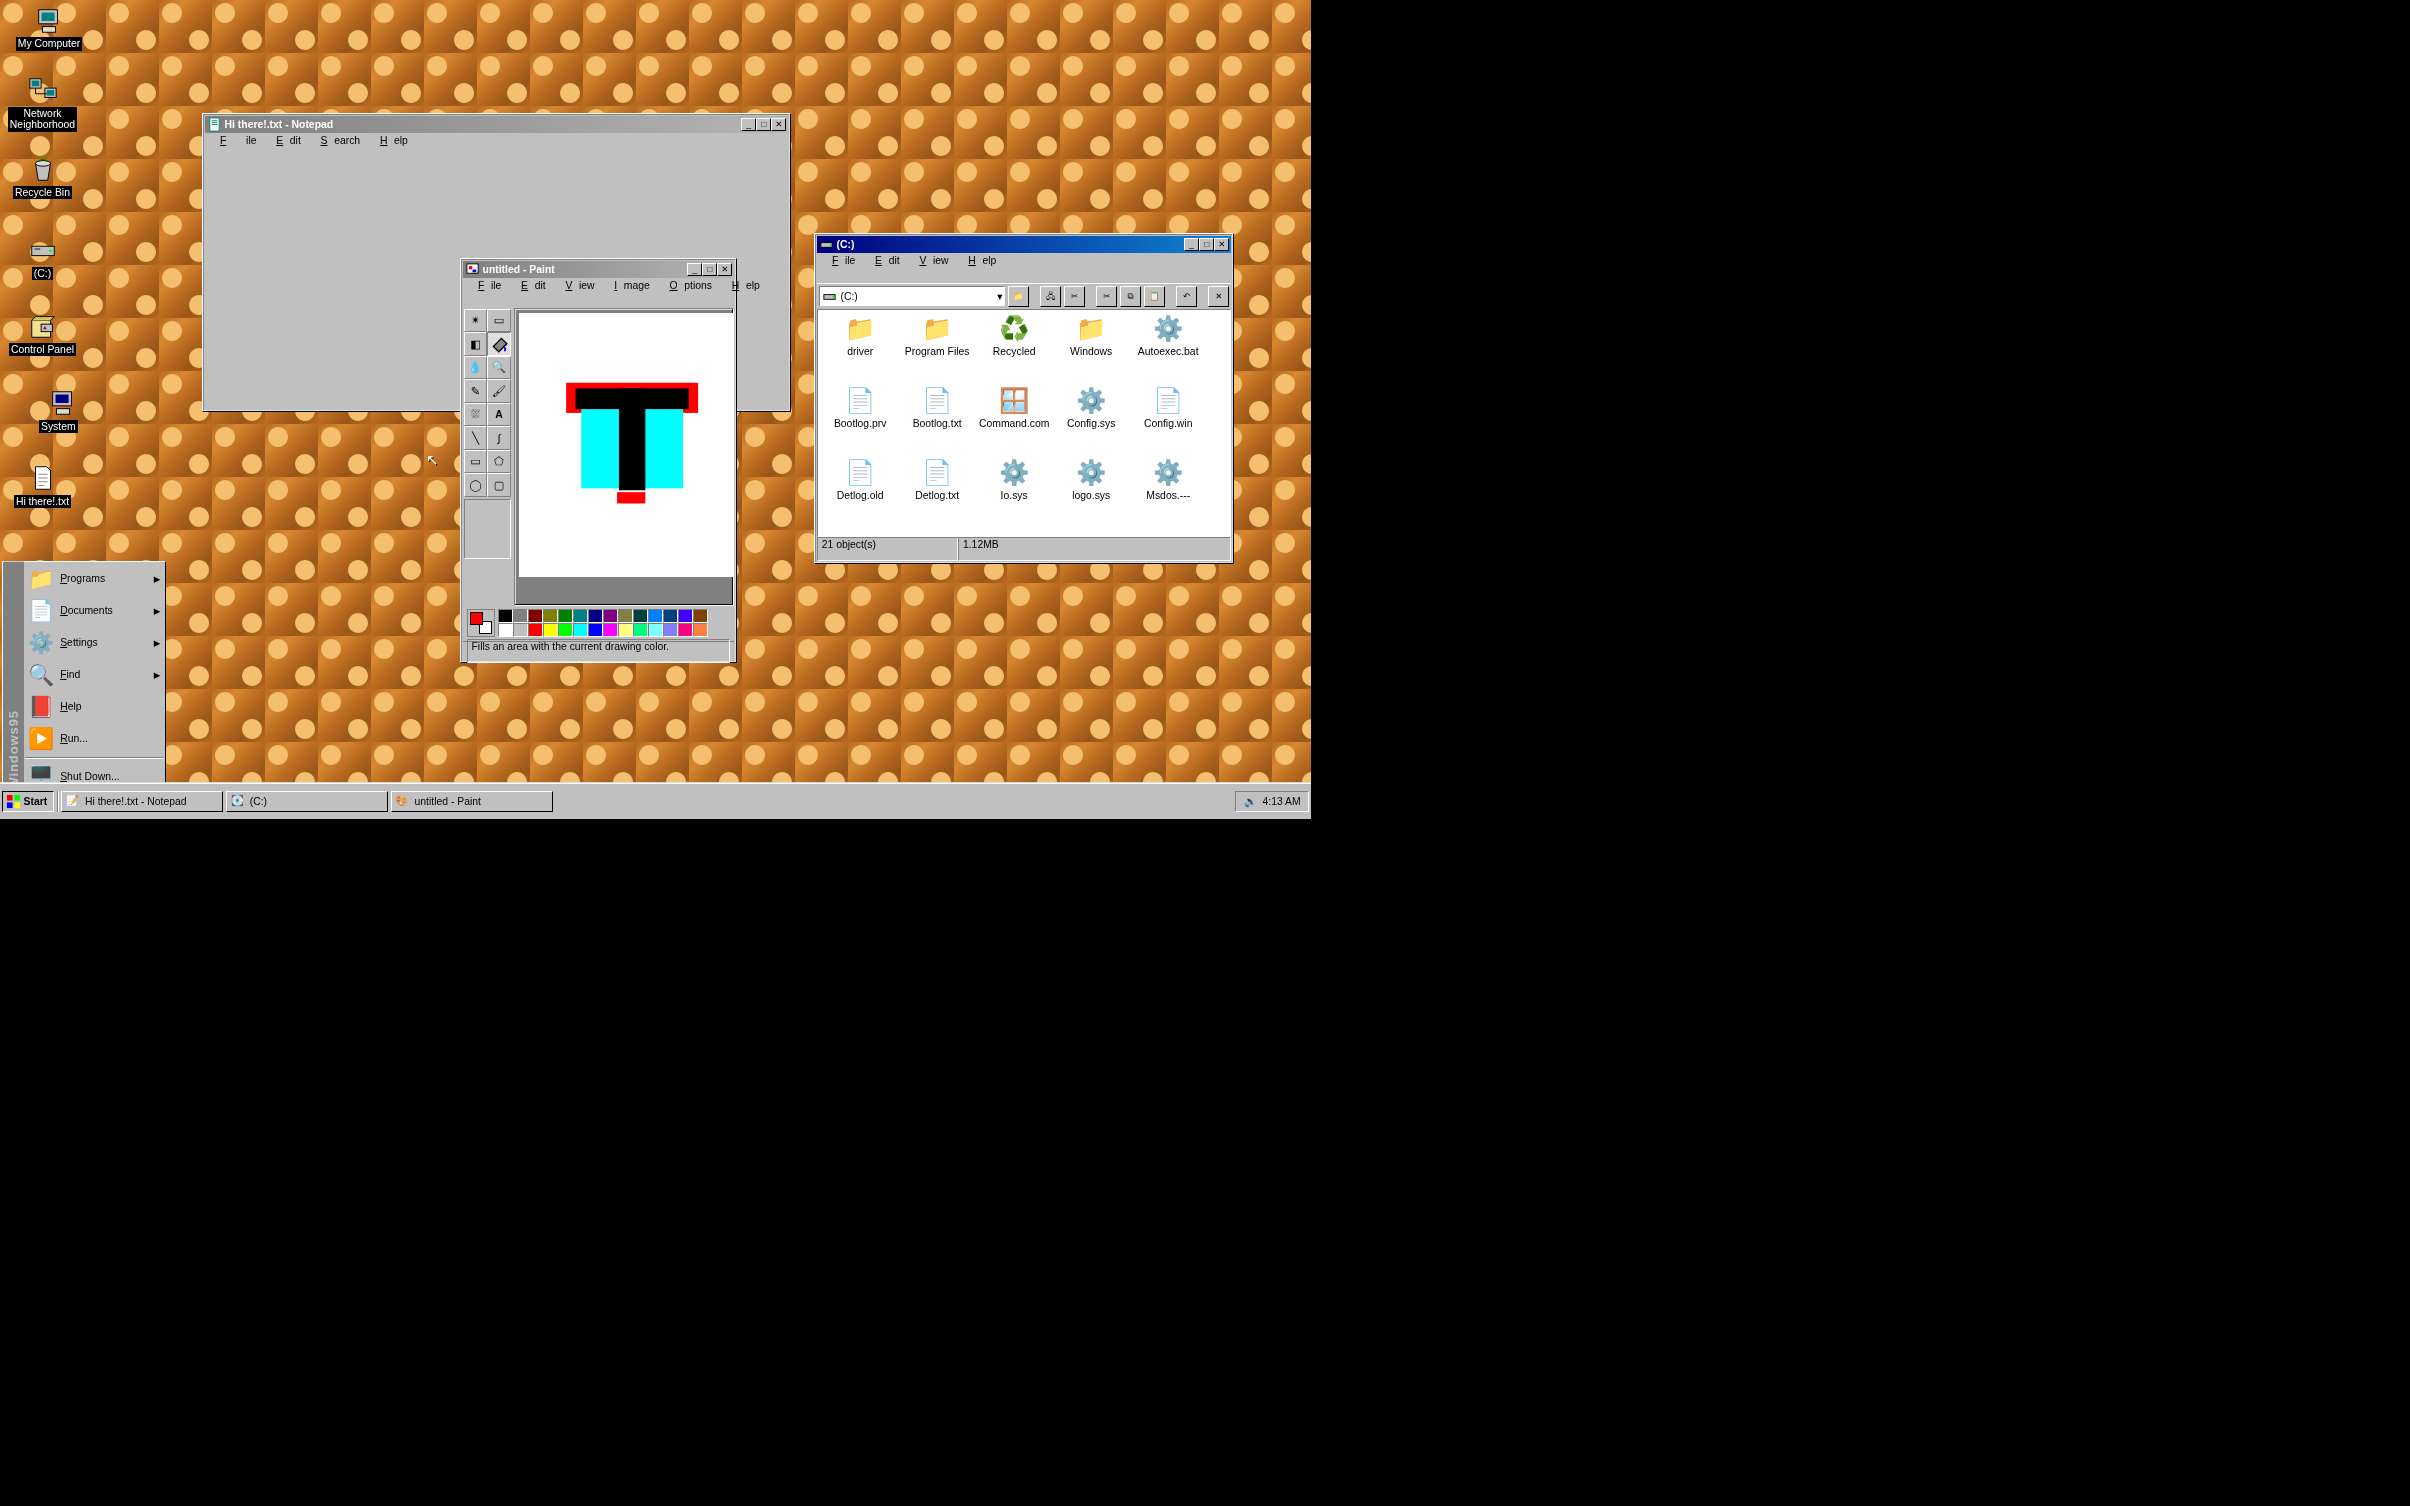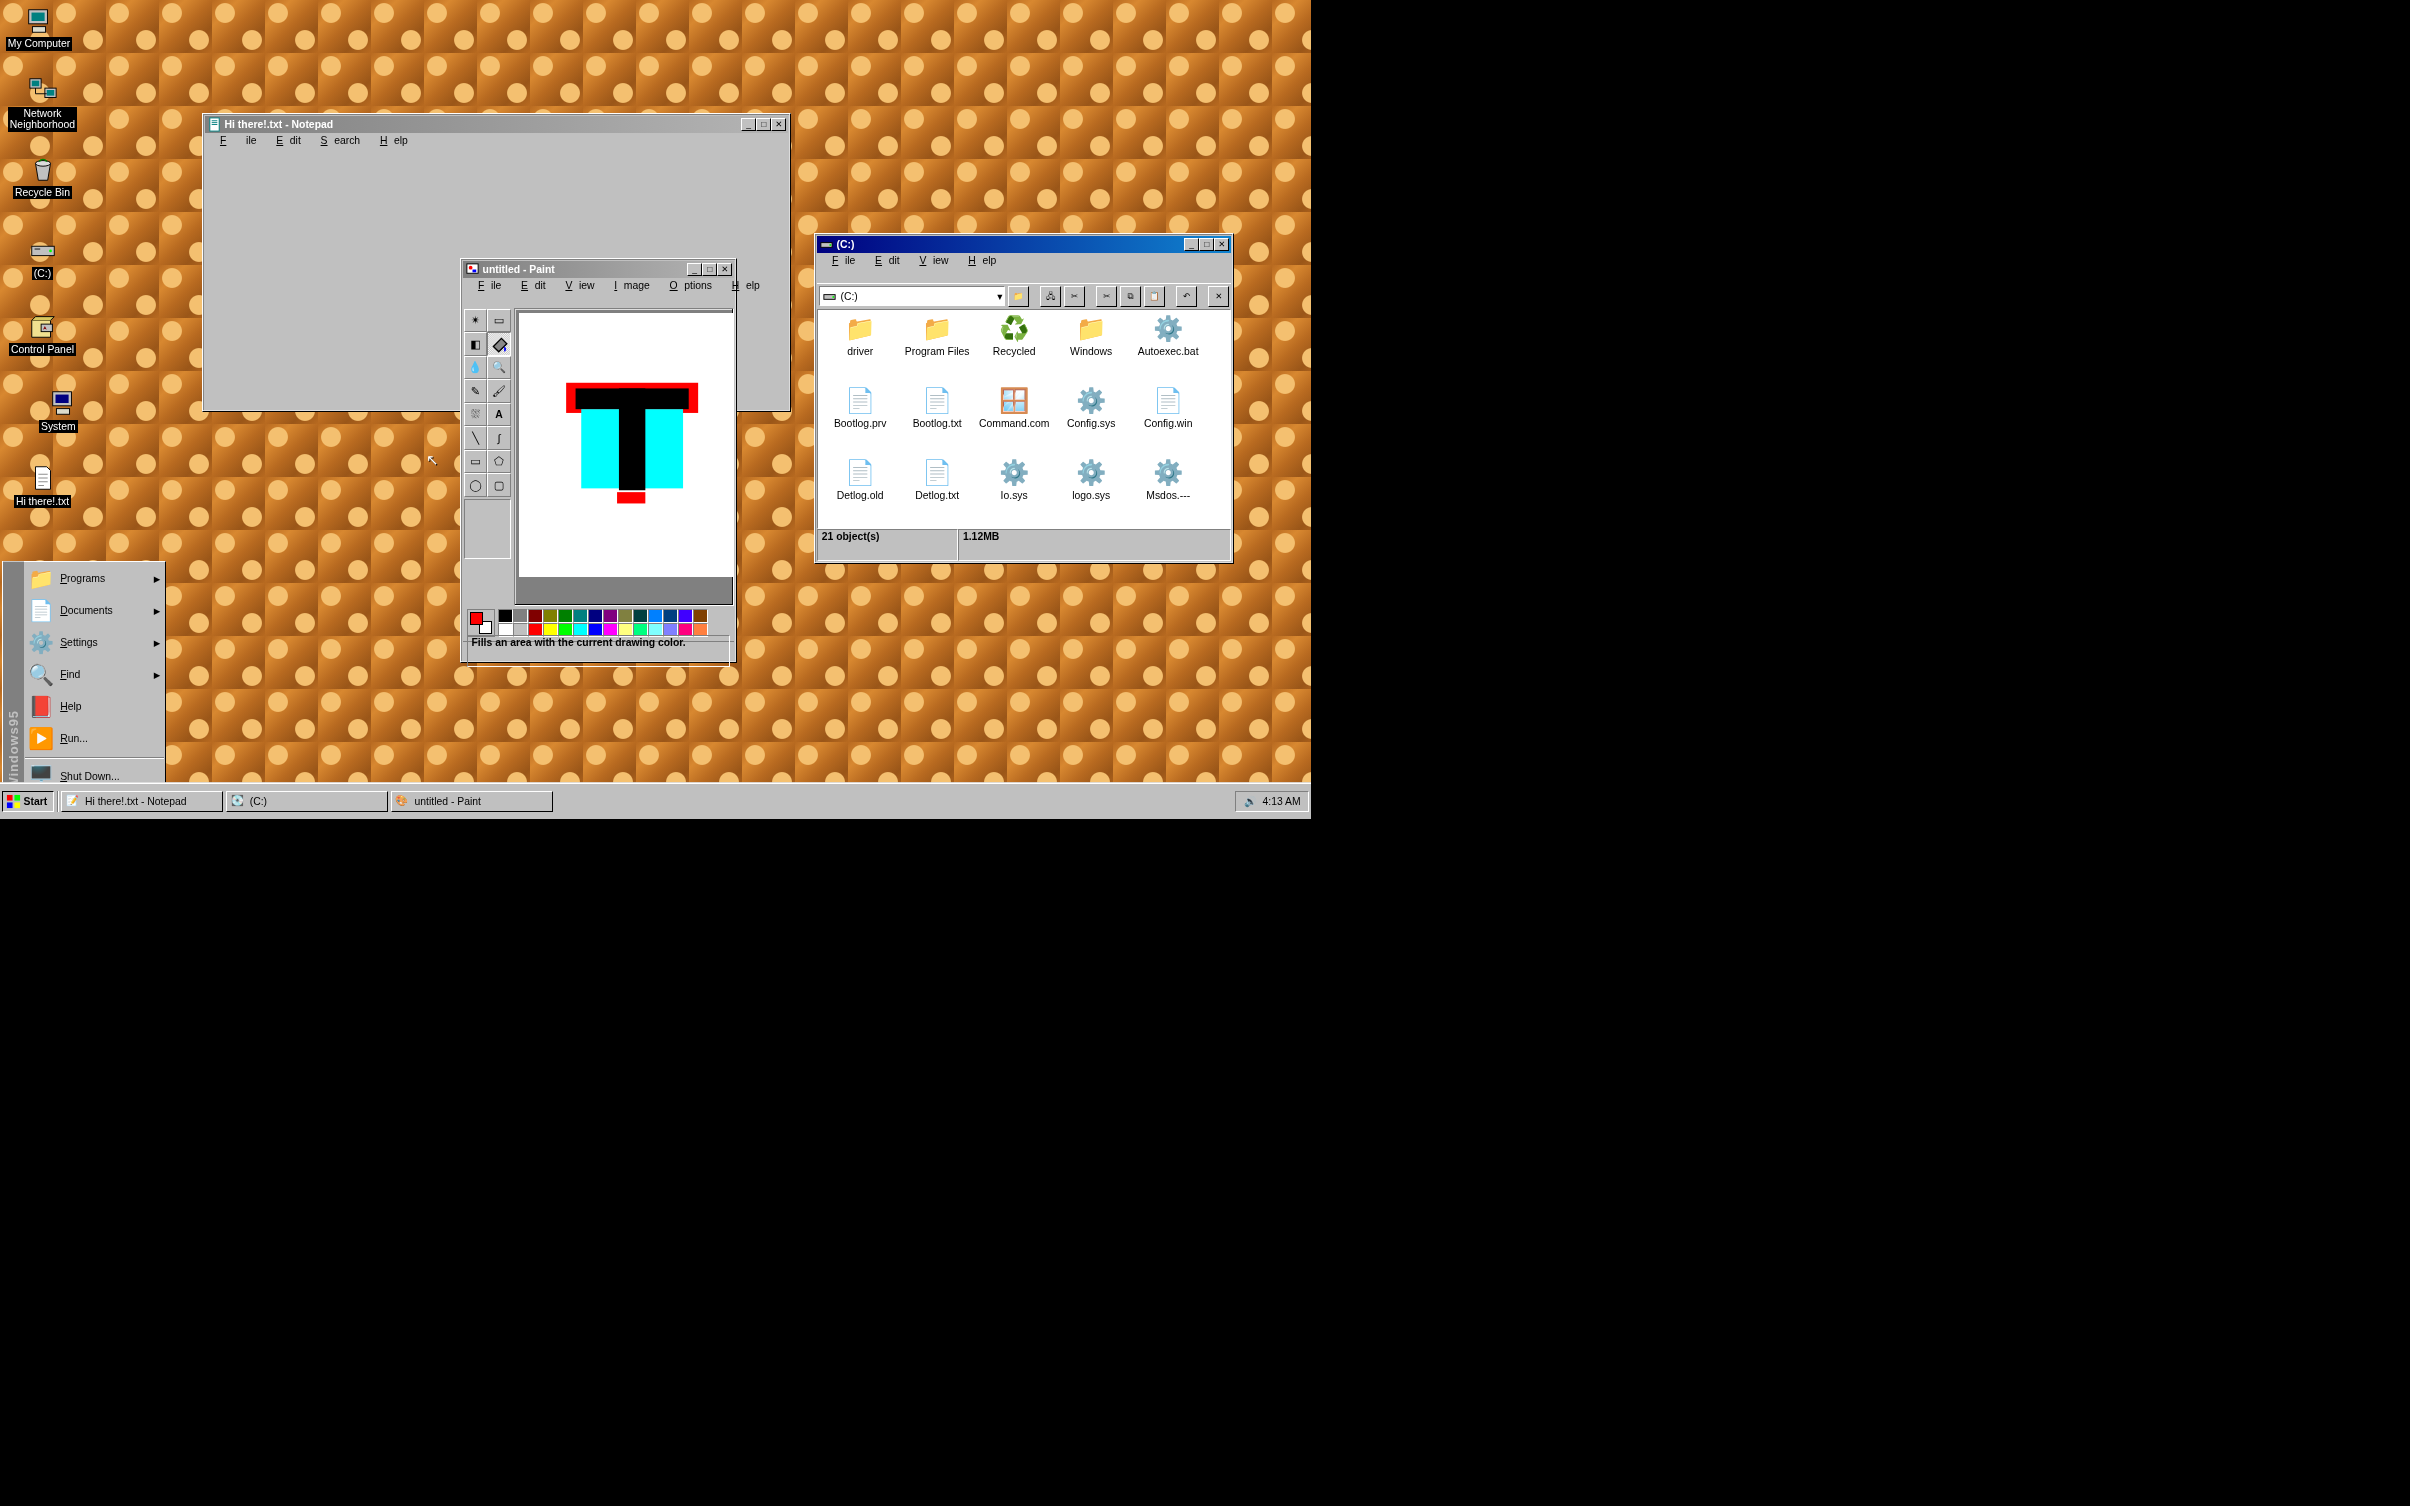--- a/index.html
+++ b/index.html
@@ -46,21 +46,21 @@
 .tool.sel{ border-top:0.9px solid #808080; border-left:0.9px solid #808080; border-right:0.9px solid #fff; border-bottom:0.9px solid #fff; background:repeating-conic-gradient(#c0c0c0 0 25%,#fff 0 50%) 0 0/1.9px 1.9px; }
 .canvas-wrap{ flex:1; border-top:0.9px solid #808080; border-left:0.9px solid #808080; border-right:0.9px solid #fff; border-bottom:0.9px solid #fff; box-shadow:-0.9px -0.9px 0 #000 inset,0.9px 0.9px 0 #dfdfdf inset; background:#808080; overflow:scroll; position:relative; }
 .canvas{ background:#fff; width:264px; height:264px; position:absolute; left:3.8px; top:3.8px; }
 .colorbar{ display:flex; padding:3.8px; gap:3.8px; background:#c0c0c0; }
 .fgbg{ width:28px; height:28px; position:relative; border:0.9px solid #808080; }
 .fgbg .bg{ position:absolute; right:1.9px; bottom:1.9px; width:13px; height:13px; background:#fff; border:0.9px solid #000; }
 .fgbg .fg{ position:absolute; left:1.9px; top:1.9px; width:13px; height:13px; background:red; border:0.9px solid #000; }
 .palette{ display:flex; flex-wrap:wrap; width:211px; }
 .sw{ width:15px; height:14px; border-top:0.9px solid #808080; border-left:0.9px solid #808080; border-right:0.9px solid #fff; border-bottom:0.9px solid #fff; }
 .statusbar{ height:19px; border-top:0.9px solid #808080; display:flex; align-items:center; padding:1.9px 3.8px; }
-.status-cell{ border-top:0.9px solid #808080; border-left:0.9px solid #808080; border-right:0.9px solid #fff; border-bottom:0.9px solid #fff; padding:0.9px 3.8px; height:32px;font-weight:bold; }
+.status-cell{ border-top:0.9px solid #808080; border-left:0.9px solid #808080; border-right:0.9px solid #fff; border-bottom:0.9px solid #fff; padding:0.9px 3.8px; height:24px; }
 
 
 .tbar{ display:flex; height:26px; align-items:center; gap:2.8px; padding:1.9px; border-top:0.9px solid #fff; }
 .tbar button{ width:21px; height:21px; }
 .address{ flex:1; background:#fff; height:20px; border-top:0.9px solid #808080; border-left:0.9px solid #808080; border-right:0.9px solid #fff; border-bottom:0.9px solid #fff; display:flex; align-items:center; padding:0 1.9px; gap:3.8px; }
 .filepane{ flex:1; background:#fff; border-top:0.9px solid #808080; border-left:0.9px solid #808080; border-right:0.9px solid #fff; border-bottom:0.9px solid #fff; overflow-y:scroll; display:flex; flex-wrap:wrap; align-content:flex-start; padding:3.8px; gap:0; }
 .fitem{ width:77px; height:72px; display:flex; flex-direction:column; align-items:center; justify-content:flex-start; gap:1.9px; cursor:pointer; }
 .fitem .fi-ic{ width:30px; height:30px; display:flex; align-items:center; justify-content:center; font-size:24.5px; }
 .fitem .fi-lbl{ text-align:left; font-size:10.4px; }
 .expl-status{ display:flex; }
@@ -90,21 +90,21 @@
 .cursor{ position:absolute; pointer-events:none; font-size:15px; color:#fff; text-shadow:0.9px 0.9px 0 #000; }
 
 
 svg{ width:100%; height:100%; }
 </style>
 </head>
 <body>
 
 <div class="desktop">
 
-  <div class="desktop-icon" style="left:4px; top:5.6px;">
+  <div class="desktop-icon" style="left:14px; top:5.6px;">
     <div class="ic">
         <svg viewBox="0 0 32 32">
           <rect x="5" y="4" width="20" height="15" fill="#c0c0c0" stroke="#000"></rect>
           <rect x="8" y="7" width="14" height="9" fill="#008080"></rect>
           <rect x="9" y="22" width="14" height="6" fill="#dcdccc" stroke="#000"></rect>
         </svg>
       </div>
     <div class="lbl">My Computer</div>
   </div>
   <div class="desktop-icon" style="left:7.5px; top:75px;">

